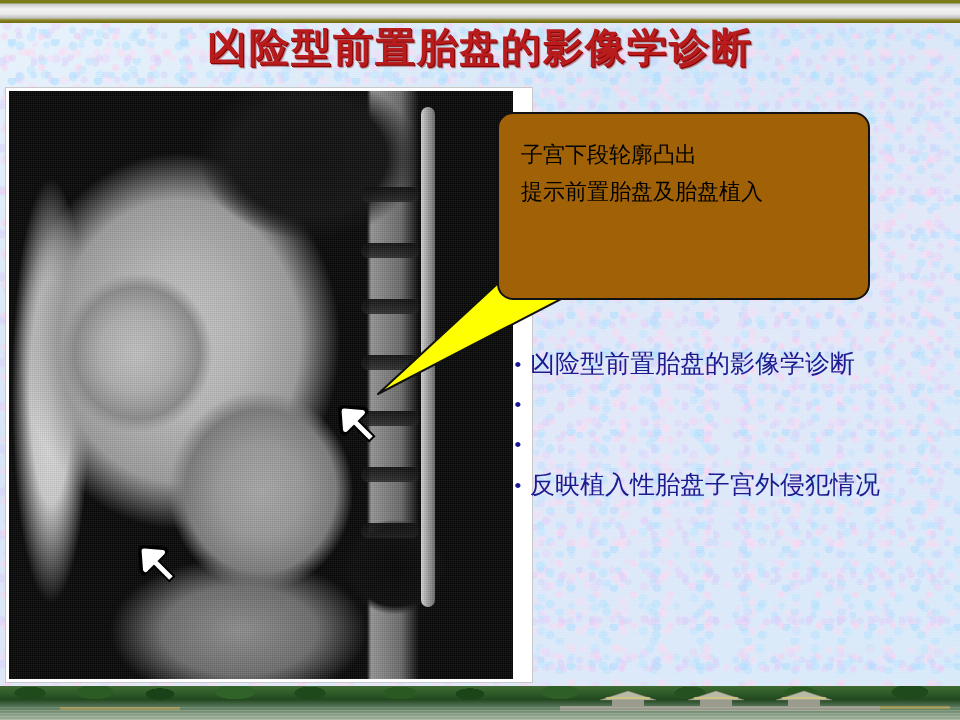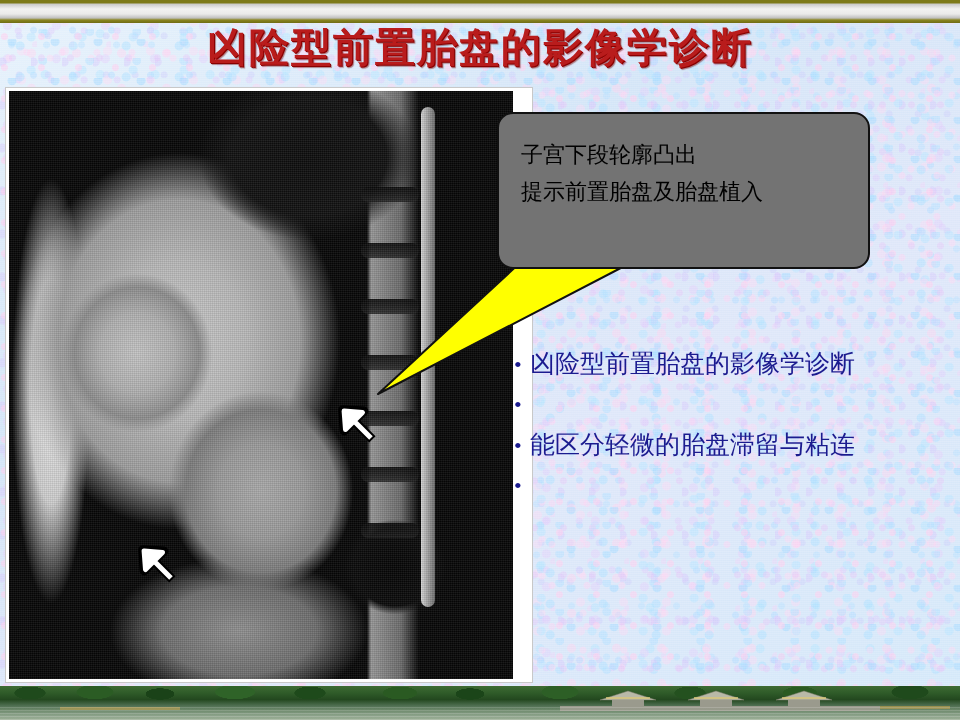--- a/index.html
+++ b/index.html
@@ -142,22 +142,22 @@
       repeating-linear-gradient(0deg,  rgba(255,255,255,.05) 0 1px, rgba(0,0,0,.06) 1px 2px),
       repeating-linear-gradient(90deg, rgba(255,255,255,.04) 0 1px, rgba(0,0,0,.05) 1px 2px);
   }
 
   .mri-arrow { position: absolute; }
 
   
   .callout {
     position: absolute;
     left: 497px; top: 112px;
-    width: 373px; height: 157px;
-    background: #737373;
+    width: 373px; height: 188px;
+    background: #a16207;
     border: 2px solid #111;
     border-radius: 16px;
     box-sizing: border-box;
     z-index: 6;
   }
   .callout-text {
     position: absolute;
     left: 22px; top: 22px;
     font-size: 22px;
     line-height: 37px;
@@ -306,23 +306,23 @@
   <div class="bullets">
     <div class="bullet-row">
       <span class="bullet-dot">•</span>
       <span>凶险型前置胎盘的影像学诊断</span>
     </div>
     <div class="bullet-row">
       <span class="bullet-dot">•</span>
     </div>
     <div class="bullet-row">
       <span class="bullet-dot">•</span>
-      <span>能区分轻微的胎盘滞留与粘连</span>
     </div>
     <div class="bullet-row">
       <span class="bullet-dot">•</span>
+      <span>反映植入性胎盘子宫外侵犯情况</span>
     </div>
   </div>
 
   <div class="top-bar"></div>
   <div class="title">凶险型前置胎盘的影像学诊断</div>
 
 </div>
 
 </body></html>

